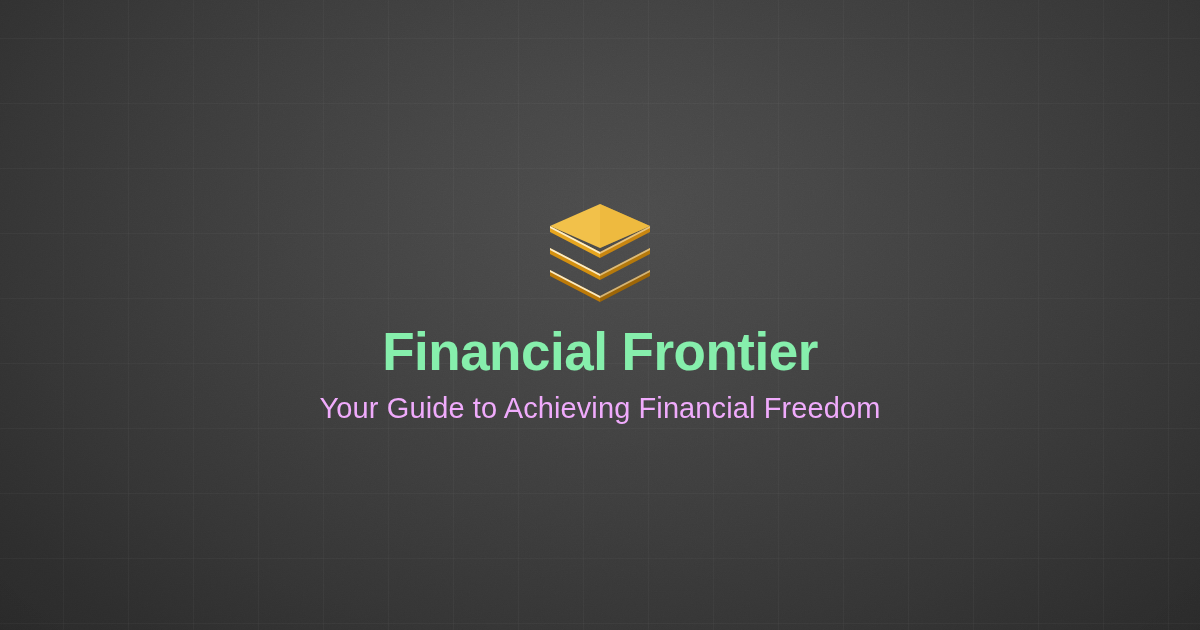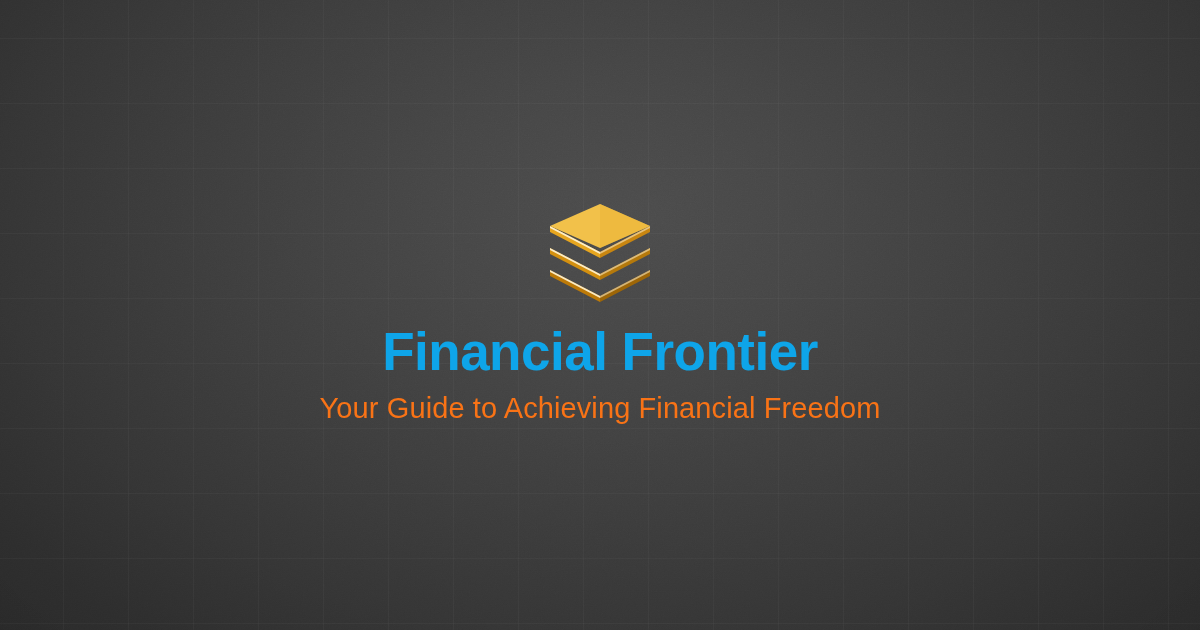--- a/index.html
+++ b/index.html
@@ -78,32 +78,32 @@
   .logo-mark {
     width: 100px;
     height: 98px;
     margin-bottom: 22px;
     display: block;
   }
 
   .brand-title {
     font-size: 53px;
     font-weight: bold;
-    color: #0ea5e9;
+    color: #86efac;
     letter-spacing: -0.5px;
     line-height: 1.05;
     margin: 0 0 12px 0;
     text-align: center;
     white-space: nowrap;
   }
 
   .brand-tagline {
     font-size: 29px;
     font-weight: normal;
-    color: #f97316;
+    color: #f0abfc;
     letter-spacing: 0.1px;
     line-height: 1.2;
     margin: 0;
     text-align: left;
     white-space: nowrap;
   }
 </style>
 </head>
 <body>
 

